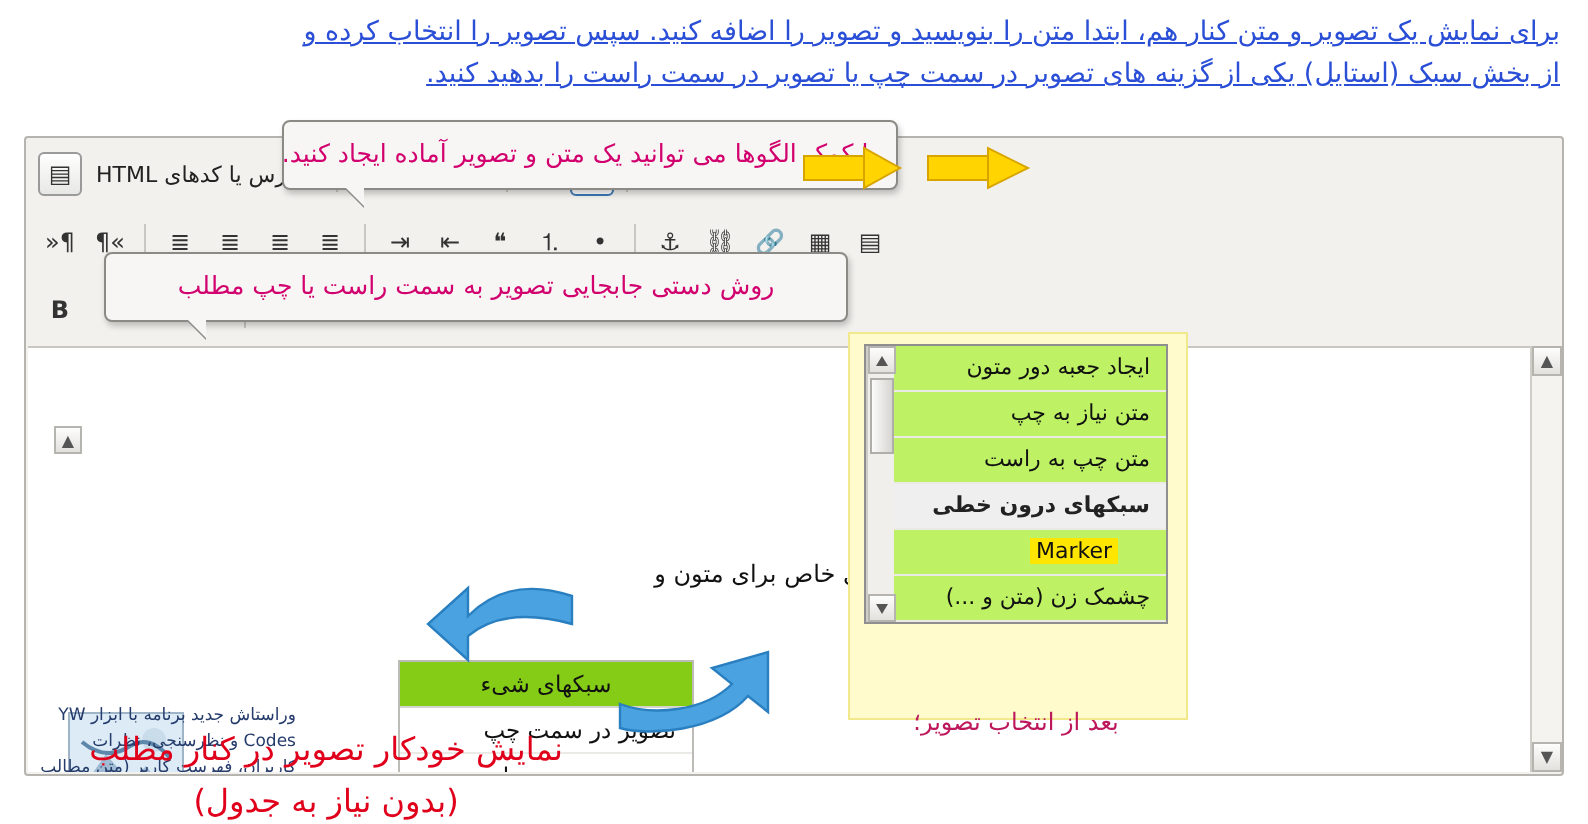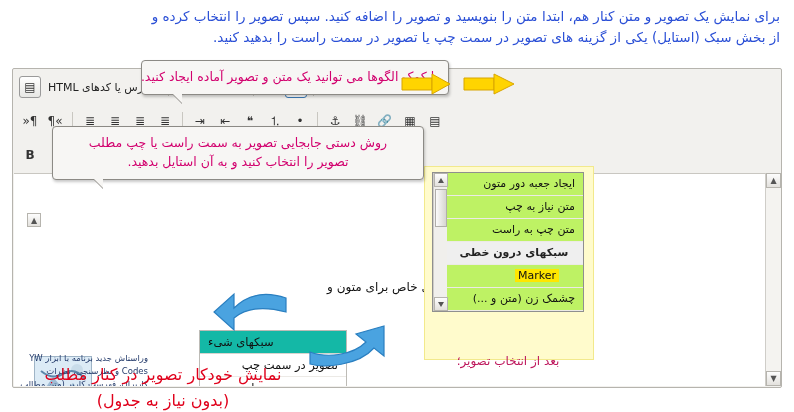--- a/index.html
+++ b/index.html
@@ -19,20 +19,21 @@
   .top-note {
     position: absolute;
     top: 6px;
     right: 14px;
     width: 700px;
     text-align: right;
     color: #2a4fd6;
     font-size: 13.5px;
     line-height: 1.55;
     direction: rtl;
+    text-decoration: underline;
   }
   .top-note div { white-space: nowrap; }
 
   
   .editor {
     position: absolute;
     left: 12px;
     top: 68px;
     width: 770px;
     height: 320px;
@@ -139,21 +140,20 @@
   .dd-item {
     padding: 4px 8px 5px 20px;
     text-align: right;
     white-space: nowrap;
     border-bottom: 1px solid #eceae6;
   }
   .dd-item.header {
     background: #efefef;
     font-weight: bold;
     color: #222;
-    text-align: center;
   }
   .dd-item.marker-row { padding-right: 24px; }
   .marker-chip {
     background: #ffe600;
     padding: 0 3px;
     color: #111;
   }
   .dd-scroll {
     position: absolute;
     left: 0;
@@ -251,23 +251,23 @@
     left: 185px;
     top: 156px;
     width: 146px;
     border: 1px solid #bdbbb6;
     background: #fff;
     direction: rtl;
     font-size: 11.5px;
     color: #111;
   }
   .shape-table .st-head {
-    background: #14b8a6;
+    background: #84cc16;
     padding: 4px 8px;
-    text-align: left;
+    text-align: center;
     border-bottom: 1px solid #d6d4cf;
   }
   .shape-table .st-row {
     padding: 4px 8px;
     text-align: right;
     border-bottom: 1px solid #eceae6;
   }
   .thumb-img {
     position: absolute;
     left: 20px;
@@ -487,21 +487,20 @@
       </div>
     </div>
   </div>
 
   <div class="callout callout-1">
     <div class="c-text">با کمک الگوها می توانید یک متن و تصویر آماده ایجاد کنید.</div>
   </div>
 
   <div class="callout callout-2">
     <div class="c-text">روش دستی جابجایی تصویر به سمت راست یا چپ مطلب</div>
-    <div class="c-text">تصویر را انتخاب کنید و به آن استایل بدهید.</div>
   </div>
 
   <svg class="yellow-arrow" style="left:398px; top:72px;" width="150" height="36" viewBox="0 0 150 36">
     <path d="M4 6 L34 6 L34 18 L4 18 Z" fill="#ffd400" stroke="#d8a500" stroke-width="1"></path>
     <path d="M34 2 L34 22 L52 12 Z" fill="#ffd400" stroke="#d8a500" stroke-width="1"></path>
     <path d="M66 6 L96 6 L96 18 L66 18 Z" fill="#ffd400" stroke="#d8a500" stroke-width="1"></path>
     <path d="M96 2 L96 22 L116 12 Z" fill="#ffd400" stroke="#d8a500" stroke-width="1"></path>
   </svg>
 
   <svg class="blue-arrow" style="left:212px; top:286px;" width="80" height="48" viewBox="0 0 80 48">

